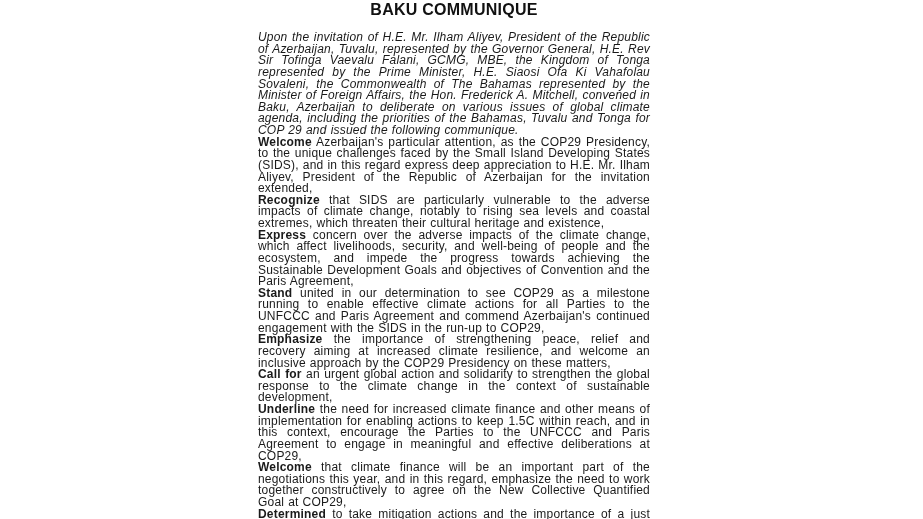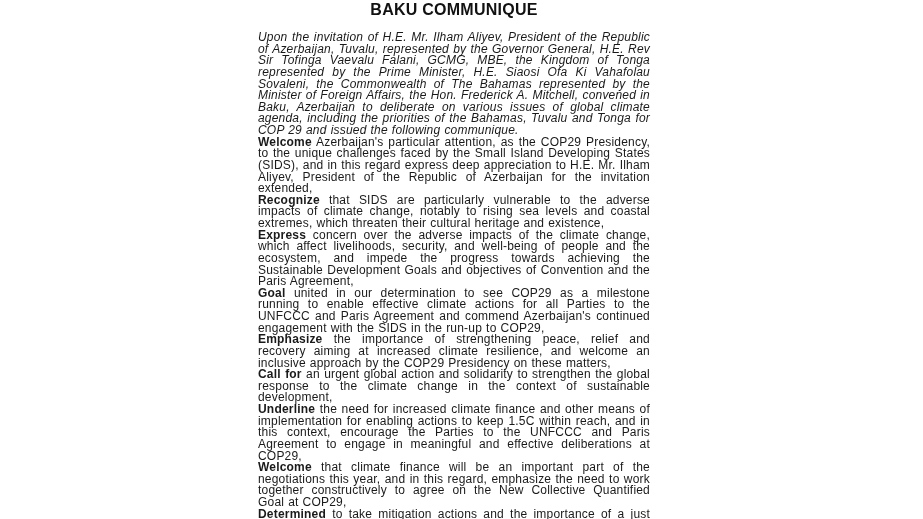--- a/index.html
+++ b/index.html
@@ -54,21 +54,21 @@
   <p class="para italic"><span>Upon the invitation of H.E. Mr. Ilham Aliyev, President of the Republic of Azerbaijan, Tuvalu, represented by the Governor General, H.E. Rev Sir Tofinga Vaevalu Falani, GCMG, MBE, the Kingdom of Tonga represented by the Prime Minister, H.E. Siaosi Ofa Ki Vahafolau Sovaleni, the Commonwealth of The Bahamas represented by the Minister of Foreign Affairs, the Hon. Frederick A. Mitchell, convened in Baku, Azerbaijan to deliberate on various issues of global climate agenda, including the priorities of the Bahamas, Tuvalu and Tonga for COP 29 and issued the following communique.</span></p>
 
 
   <p class="para"><strong class="lead">Welcome</strong> <span>Azerbaijan's particular attention, as the COP29 Presidency, to the unique challenges faced by the Small Island Developing States (SIDS), and in this regard express deep appreciation to H.E. Mr. Ilham Aliyev, President of the Republic of Azerbaijan for the invitation extended,</span></p>
 
   <p class="para"><strong class="lead">Recognize</strong> <span>that SIDS are particularly vulnerable to the adverse impacts of climate change, notably to rising sea levels and coastal extremes, which threaten their cultural heritage and existence,</span></p>
 
   <p class="para"><strong class="lead">Express</strong> <span>concern over the adverse impacts of the climate change, which affect livelihoods, security, and well-being of people and the ecosystem, and impede the progress towards achieving the Sustainable Development Goals and objectives of Convention and the Paris Agreement,</span></p>
 
 
-  <p class="para"><strong class="lead">Goal</strong> <span>united in our determination to see COP29 as a milestone running to enable effective climate actions for all Parties to the UNFCCC and Paris Agreement and commend Azerbaijan's continued engagement with the SIDS in the run-up to COP29,</span></p>
+  <p class="para"><strong class="lead">Stand</strong> <span>united in our determination to see COP29 as a milestone running to enable effective climate actions for all Parties to the UNFCCC and Paris Agreement and commend Azerbaijan's continued engagement with the SIDS in the run-up to COP29,</span></p>
 
   <p class="para"><strong class="lead">Emphasize</strong> <span>the importance of strengthening peace, relief and recovery aiming at increased climate resilience, and welcome an inclusive approach by the COP29 Presidency on these matters,</span></p>
 
   <p class="para"><strong class="lead">Call for</strong> <span>an urgent global action and solidarity to strengthen the global response to the climate change in the context of sustainable development,</span></p>
 
   <p class="para"><strong class="lead">Underline</strong> <span>the need for increased climate finance and other means of implementation for enabling actions to keep 1.5C within reach, and in this context, encourage the Parties to the UNFCCC and Paris Agreement to engage in meaningful and effective deliberations at COP29,</span></p>
 
   <p class="para"><strong class="lead">Welcome</strong> <span>that climate finance will be an important part of the negotiations this year, and in this regard, emphasize the need to work together constructively to agree on the New Collective Quantified Goal at COP29,</span></p>
 
 

